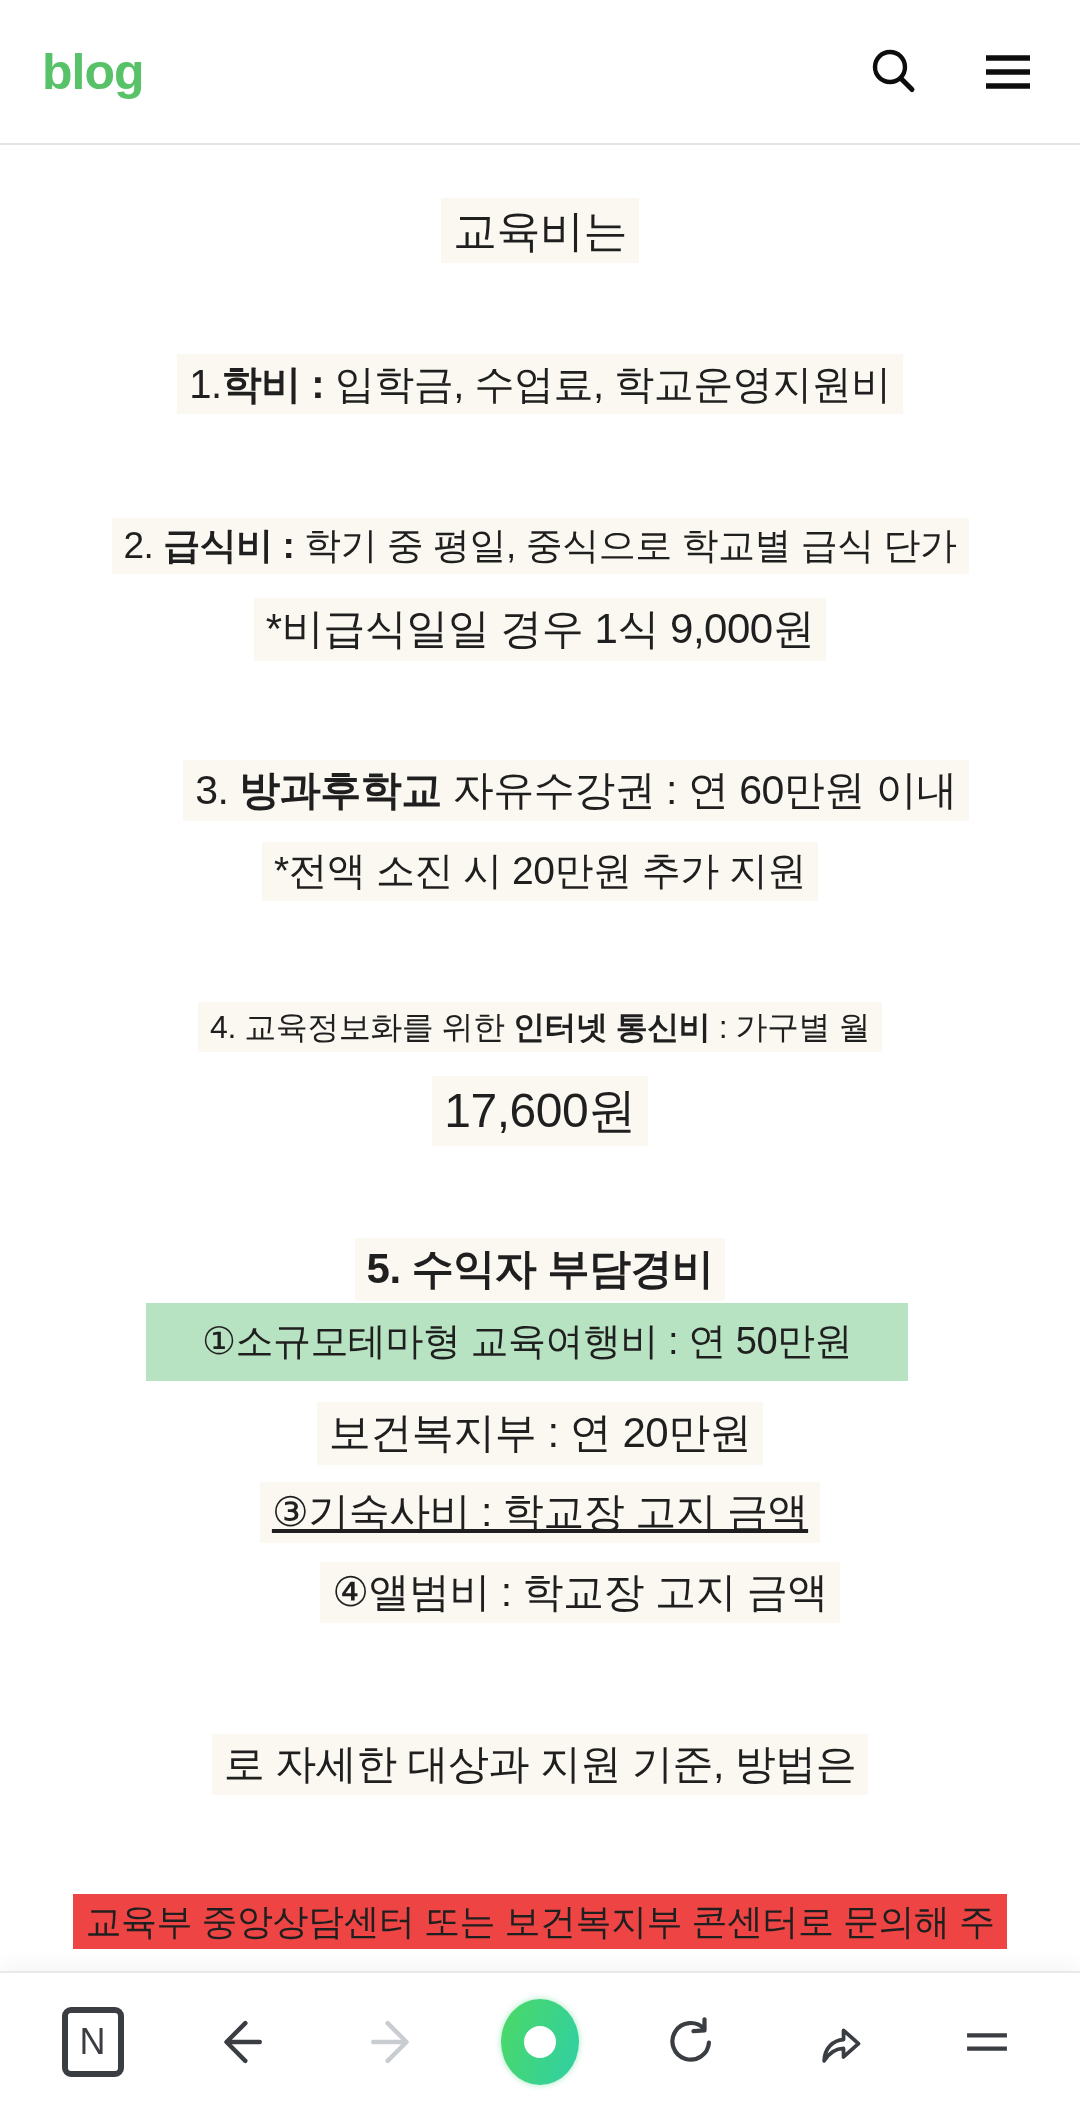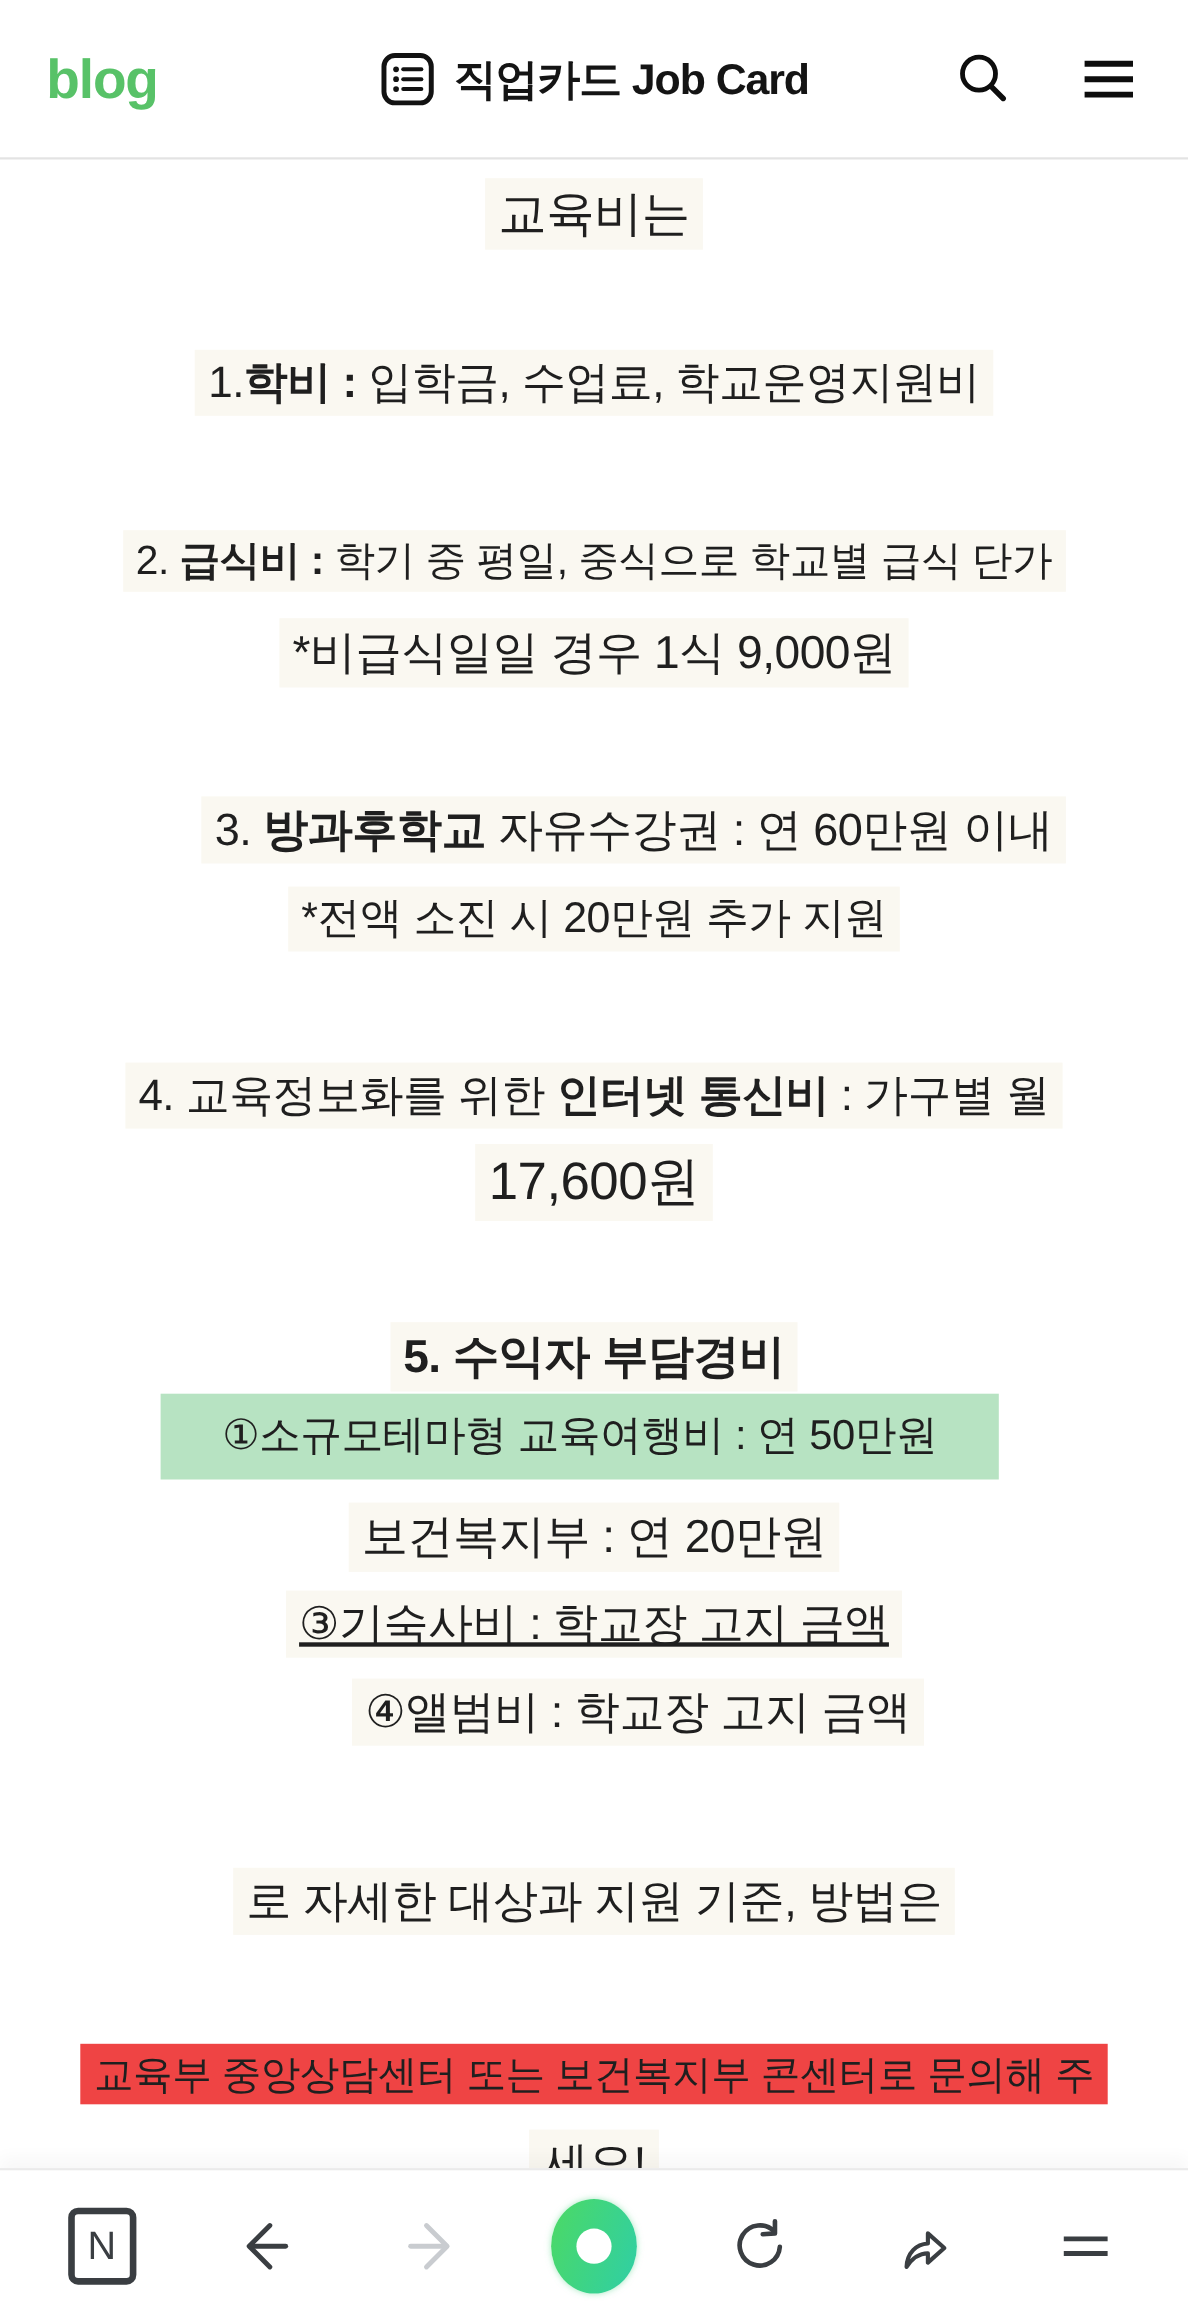--- a/index.html
+++ b/index.html
@@ -23,21 +23,21 @@
     position:absolute;left:50%;transform:translateX(-50%);
     display:flex;align-items:center;gap:16px;
   }
   .blog-title{font-size:39px;font-weight:700;color:#141414;letter-spacing:-1px;white-space:nowrap;}
   .hdr-actions{margin-left:auto;margin-right:44px;display:flex;align-items:center;gap:58px;}
   .icon{display:block;}
   
   .content{position:static;}
   .line{
     position:absolute;left:0;width:100%;text-align:center;
-    white-space:nowrap;line-height:1.25;z-index:1;letter-spacing:-0.5px;
+    white-space:nowrap;line-height:1.25;z-index:1;letter-spacing:-0.5px;margin-top:36px;
   }
   .txt{display:inline-block;background:#faf8f1;padding:5px 12px;}
   .b{font-weight:700;}
   .line.bar{
     left:146px;width:762px;height:78px;
     display:flex;align-items:center;justify-content:center;
     text-align:center;
   }
   .line.bar .txt{background:transparent;padding:0;}
   
@@ -63,32 +63,20 @@
   }
 </style>
 </head>
 <body>
 
 <div class="screen">
 
   <header class="hdr">
     <div class="logo" style="color: rgb(88, 194, 104);">blog</div>
 
-    <div class="title-group">
-      <svg class="icon" width="52" height="52" viewBox="0 0 52 52">
-        <rect x="4.5" y="4.5" width="43" height="43" rx="10" fill="none" stroke="#121212" stroke-width="4.5"></rect>
-        <circle cx="15.5" cy="17" r="2.6" fill="#121212"></circle>
-        <circle cx="15.5" cy="26" r="2.6" fill="#121212"></circle>
-        <circle cx="15.5" cy="35" r="2.6" fill="#121212"></circle>
-        <line x1="22" y1="17" x2="38.5" y2="17" stroke="#121212" stroke-width="3.6" stroke-linecap="round"></line>
-        <line x1="22" y1="26" x2="38.5" y2="26" stroke="#121212" stroke-width="3.6" stroke-linecap="round"></line>
-        <line x1="22" y1="35" x2="38.5" y2="35" stroke="#121212" stroke-width="3.6" stroke-linecap="round"></line>
-      </svg>
-      <span class="blog-title">직업카드 Job Card</span>
-    </div>
 
     <div class="hdr-actions">
       <svg class="icon" width="56" height="56" viewBox="0 0 56 56">
         <circle cx="24" cy="23" r="15" fill="none" stroke="#0d0d0d" stroke-width="4.4"></circle>
         <line x1="35" y1="34.5" x2="46" y2="45.5" stroke="#0d0d0d" stroke-width="5" stroke-linecap="round"></line>
       </svg>
       <svg class="icon" width="56" height="56" viewBox="0 0 56 56">
         <line x1="6" y1="14" x2="50" y2="14" stroke="#0d0d0d" stroke-width="5.4"></line>
         <line x1="6" y1="28" x2="50" y2="28" stroke="#0d0d0d" stroke-width="5.4"></line>
         <line x1="6" y1="42" x2="50" y2="42" stroke="#0d0d0d" stroke-width="5.4"></line>
@@ -96,21 +84,21 @@
     </div>
   </header>
 
   <main class="content">
       <div class="line" style="top: 162px; font-size: 44px;"><span class="txt" style="background: rgb(250, 248, 241);"><span>교육비는</span></span></div>
       <div class="line" style="top: 318px; font-size: 40px;"><span class="txt" style="background: rgb(250, 248, 241);"><span>1.</span><span class="b">학비</span><span class="b"> : </span><span>입학금, 수업료, 학교운영지원비</span></span></div>
       <div class="line" style="top: 482px; font-size: 37px;"><span class="txt" style="background: rgb(250, 248, 241);"><span>2. </span><span class="b">급식비</span><span class="b"> : </span><span>학기 중 평일, 중식으로 학교별 급식 단가</span></span></div>
       <div class="line" style="top: 562px; font-size: 42px;"><span class="txt" style="background: rgb(250, 248, 241);"><span>*비급식일일 경우 1식 9,000원</span></span></div>
       <div class="line" style="top: 724px; font-size: 41px; padding-left: 36px;"><span class="txt" style="background: rgb(250, 248, 241);"><span>3. </span><span class="b">방과후학교</span><span> 자유수강권 : 연 60만원 이내</span></span></div>
       <div class="line" style="top: 806px; font-size: 39px;"><span class="txt" style="background: rgb(250, 248, 241);"><span>*전액 소진 시 20만원 추가 지원</span></span></div>
-      <div class="line" style="top: 966px; font-size: 40px;"><span class="txt" style="background: rgb(250, 248, 241);"><span>4. 교육정보화를 위한 </span><span class="b">인터넷 통신비</span><span> : 가구별 월</span></span></div>
+      <div class="line" style="top: 966px; font-size: 32px;"><span class="txt" style="background: rgb(250, 248, 241);"><span>4. 교육정보화를 위한 </span><span class="b">인터넷 통신비</span><span> : 가구별 월</span></span></div>
       <div class="line" style="top: 1040px; font-size: 48px;"><span class="txt" style="background: rgb(250, 248, 241);"><span>17,600원</span></span></div>
       <div class="line" style="top: 1202px; font-size: 42px;"><span class="txt" style="background: rgb(250, 248, 241);"><span class="b">5. 수익자 부담경비</span></span></div>
       <div class="line bar" style="top: 1267px; font-size: 38px; background: rgb(183, 227, 194);">
         <span class="txt"><span>①소규모테마형 교육여행비 : 연 50만원</span></span>
       </div>
       <div class="line" style="top: 1366px; font-size: 42px;"><span class="txt" style="background: rgb(250, 248, 241);"><span>보건복지부 : 연 20만원</span></span></div>
       <div class="line" style="top: 1446px; font-size: 41px;"><span class="txt" style="background: rgb(250, 248, 241); text-decoration: underline;"><span>③기숙사비 : 학교장 고지 금액</span></span></div>
       <div class="line" style="top: 1526px; font-size: 41px; padding-left: 40px;"><span class="txt" style="background: rgb(250, 248, 241);"><span>④앨범비 : 학교장 고지 금액</span></span></div>
       <div class="line" style="top: 1698px; font-size: 41px;"><span class="txt" style="background: rgb(250, 248, 241);"><span>로 자세한 대상과 지원 기준, 방법은</span></span></div>
       <div class="line" style="top: 1858px; font-size: 36px;"><span class="txt" style="background: #ef4444;"><span>교육부 중앙상담센터 또는 보건복지부 콘센터로 문의해 주</span></span></div>

